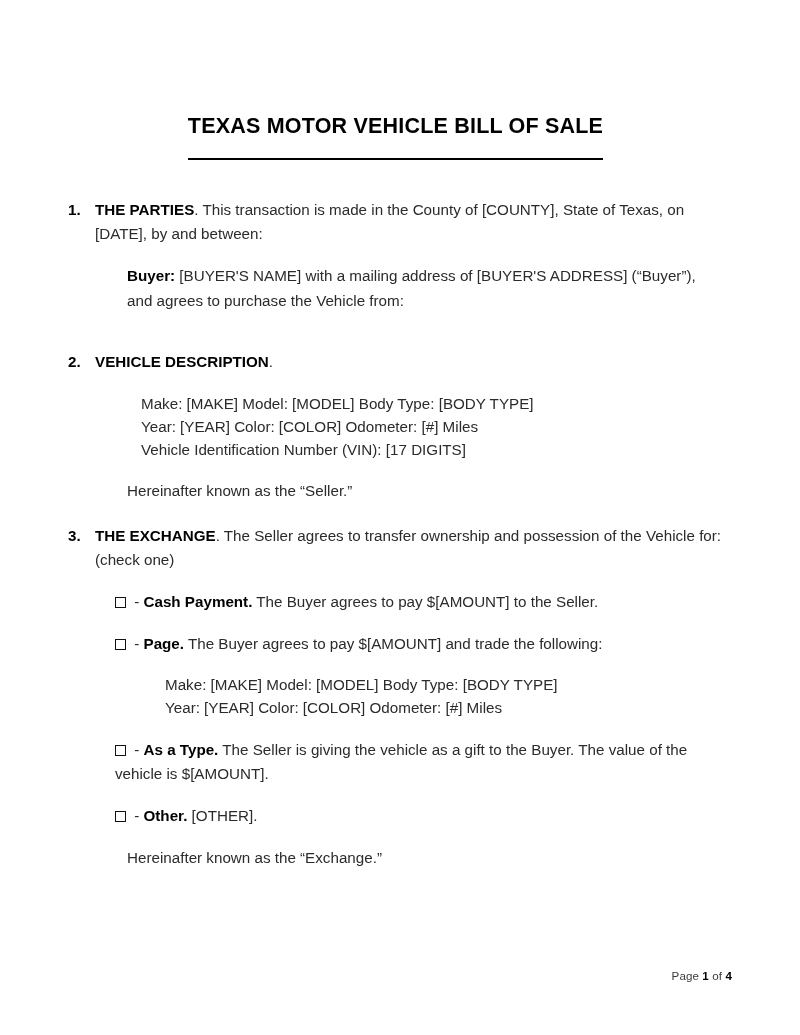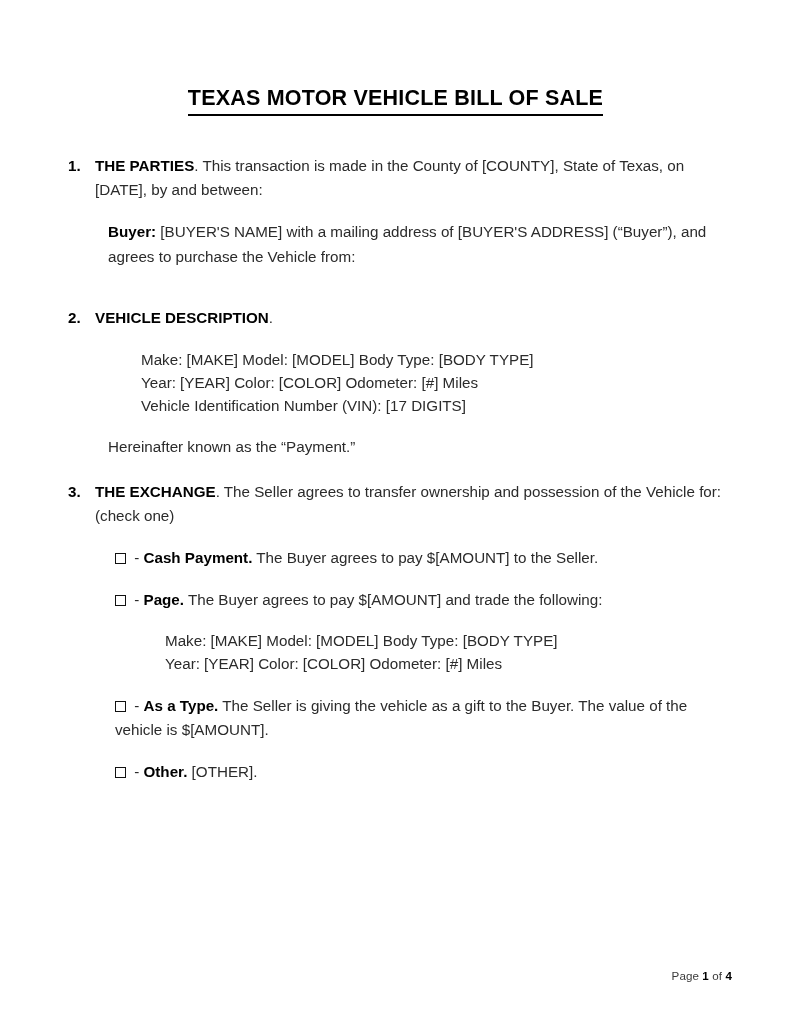--- a/index.html
+++ b/index.html
@@ -36,22 +36,23 @@
     font-weight: bold;
     letter-spacing: 0.2px;
     text-align: center;
     margin: 0 0 0 0;
     padding: 0;
     line-height: 1.2;
     color: #000;
   }
   .doc-title span {
     border-bottom: 2px solid #000;
-    padding-bottom: 2px;
+    padding-bottom: 18px;
     display: inline-block;
+    margin-top: 28px;
   }
 
   
   .section {
     position: relative;
     padding-left: 27px;
     font-size: 15.2px;
     line-height: 1.62;
     color: #2b2b2b;
   }
@@ -67,21 +68,21 @@
     font-weight: bold;
     color: #000;
     margin-top: 48px;
   }
   .sec-body {
     display: block;
   }
 
   
   .indent-1 {
-    margin-left: 40px;
+    margin-left: 59px;
     font-size: 15.2px;
     line-height: 1.62;
     color: #2b2b2b;
   }
   .indent-2 {
     margin-left: 73px;
     font-size: 15.2px;
     line-height: 1.52;
     color: #2b2b2b;
   }
@@ -169,21 +170,21 @@
     </div>
 
     <div class="gap-para"></div>
 
     <div class="indent-2">Make: [MAKE] Model: [MODEL] Body Type: [BODY TYPE]</div>
     <div class="indent-2">Year: [YEAR] Color: [COLOR] Odometer: [#] Miles</div>
     <div class="indent-2">Vehicle Identification Number (VIN): [17 DIGITS]</div>
 
     <div class="gap-block"></div>
 
-    <div class="indent-1">Hereinafter known as the “Payment.”</div>
+    <div class="indent-1">Hereinafter known as the “Seller.”</div>
 
     <div class="gap-sec"></div>
 
     <div class="section">
       <span class="num">3.</span>
       <span class="sec-body"><span class="lead">THE EXCHANGE</span><span>. The Seller agrees to transfer ownership and possession of the Vehicle for: (check one)</span></span>
     </div>
 
     <div class="gap-para"></div>
 
@@ -209,20 +210,21 @@
     </div>
 
     <div class="gap-para"></div>
 
     <div class="option">
       <span class="checkbox-glyph"></span><span class="dash"> - </span><span class="bold">Other.</span><span> [OTHER].</span>
     </div>
 
     <div class="gap-block"></div>
 
+    <div class="indent-1">Hereinafter known as the “Exchange.”</div>
 
   </div>
 
   <div class="page-footer">
     <span>Page </span><b>1</b><span> of </span><b>4</b>
   </div>
 
 </div>
 
 </body></html>

